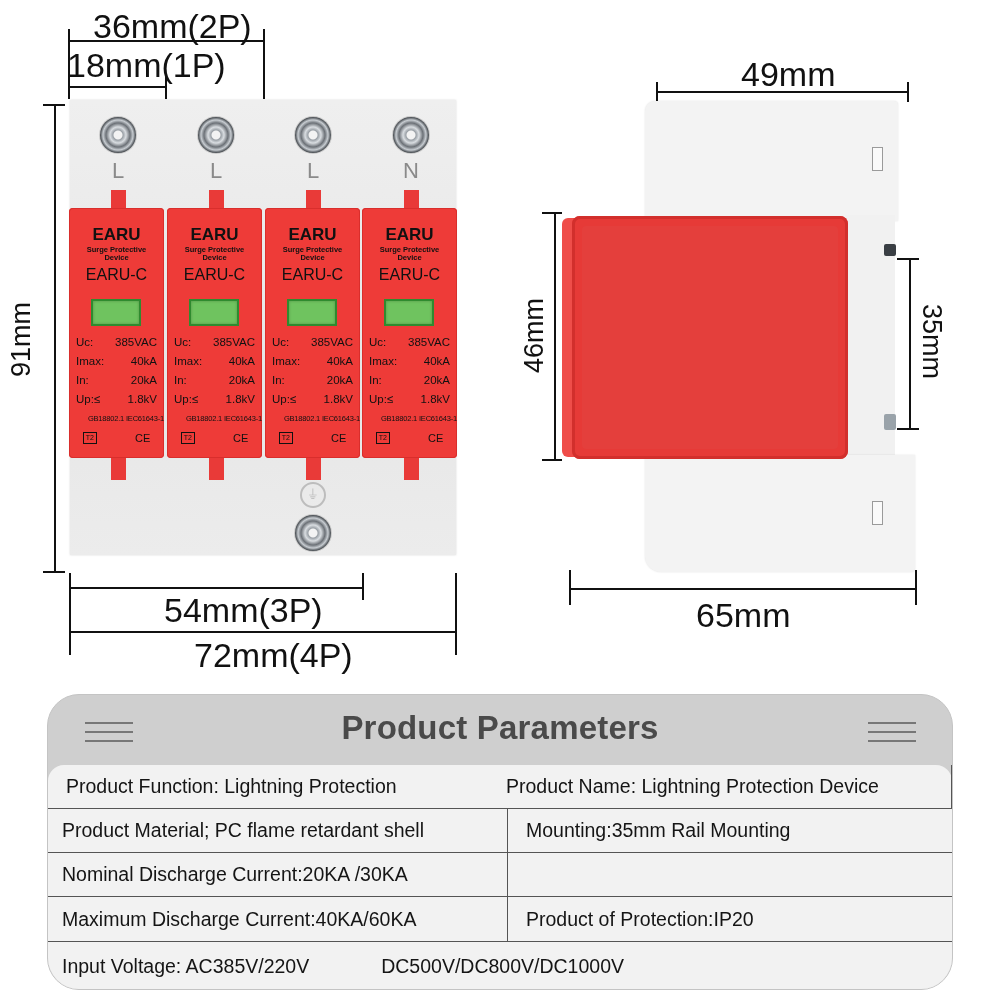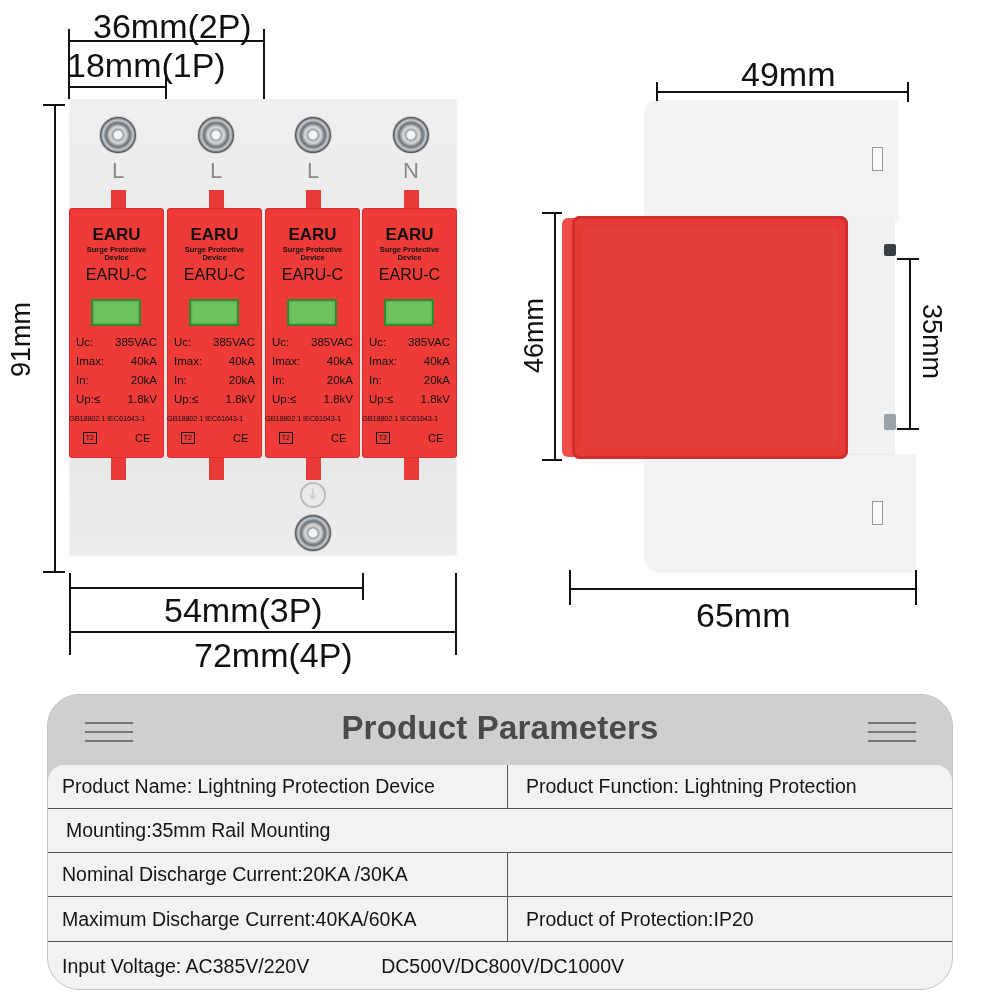--- a/index.html
+++ b/index.html
@@ -19,21 +19,21 @@
   .term-label { position: absolute; font-size: 22px; color: #8a8a8a; width: 30px; text-align: center; line-height: 1; }
   .tab { position: absolute; width: 15px; background: #e93a38; }
   .module { position: absolute; top: 208px; width: 95px; height: 250px; background: #ee3b38;
     border-radius: 4px; box-shadow: inset 0 0 0 1px #d92e2c; }
   .module .brand { position: absolute; top: 17px; left: 0; width: 100%; text-align: center; font-weight: bold; font-size: 17px; color: #111; }
   .module .sub { position: absolute; top: 38px; left: 0; width: 100%; text-align: center; font-weight: bold; font-size: 7.5px; line-height: 8px; color: #111; }
   .module .model { position: absolute; top: 58px; left: 0; width: 100%; text-align: center; font-size: 16px; color: #111; }
   .module .window { position: absolute; top: 91px; left: 22px; width: 50px; height: 27px; background: #6fc35f;
     border: 2px solid #2f8b2f; box-shadow: inset 0 0 3px rgba(0,0,0,0.25); }
   .module .spec { position: absolute; left: 7px; right: 7px; font-size: 11.5px; color: #111; display: flex; justify-content: space-between; }
-  .module .std { position: absolute; top: 206px; left: 0; width: 100%; text-align: left; font-size: 7.5px; color: #111; letter-spacing: -0.2px; }
+  .module .std { position: absolute; top: 206px; left: 0; width: 100%; text-align: right; font-size: 7.5px; color: #111; letter-spacing: -0.2px; }
   .module .marks { position: absolute; top: 224px; left: 0; width: 100%; display: flex; justify-content: center; gap: 14px; align-items: center; }
   .module .t2 { font-size: 7px; border: 1px solid #111; padding: 0 2px; line-height: 10px; color: #111; }
   .module .ce { font-size: 11px; color: #111; margin-left: 24px; }
   .ground { position: absolute; width: 26px; height: 26px; border-radius: 50%; border: 2px solid #bdbdbd; color: #b5b5b5;
     font-size: 13px; text-align: center; line-height: 22px; }
 
   
   .side-body-top { position: absolute; left: 645px; top: 101px; width: 253px; height: 120px; background: #f3f3f3;
     border-radius: 10px 4px 0 0; box-shadow: 0 0 2px rgba(0,0,0,0.12); }
   .side-body-bot { position: absolute; left: 645px; top: 455px; width: 270px; height: 117px; background: #f3f3f3;
@@ -268,24 +268,25 @@
     </div>
     <div class="table-title">Product Parameters</div>
     <div class="menu-lines" style="right:36px;">
       <span style="top:0;"></span>
         <span style="top:9px;"></span>
         <span style="top:18px;"></span>
     </div>
   </div>
   <div class="table-body">
     <div class="row" style="top:0; height:44px;">
+      <div class="cell right">Product Function: Lightning Protection</div>
       <div class="cell left">Product Name: Lightning Protection Device</div>
-      <div class="cell right">Product Function: Lightning Protection</div>
     </div>
     <div class="row" style="top:44px; height:44px;">
+      <div class="cell left">Product Material; PC flame retardant shell</div>
       <div class="cell right">Mounting:35mm Rail Mounting</div>
     </div>
     <div class="row" style="top:88px; height:44px;align-items:center;">
       <div class="cell left">Nominal Discharge Current:20KA /30KA</div>
     </div>
     <div class="row" style="top:132px; height:45px;">
       <div class="cell left">Maximum Discharge Current:40KA/60KA</div>
       <div class="cell right">Product of Protection:IP20</div>
     </div>
     <div class="row" style="top:177px; height:48px;">

